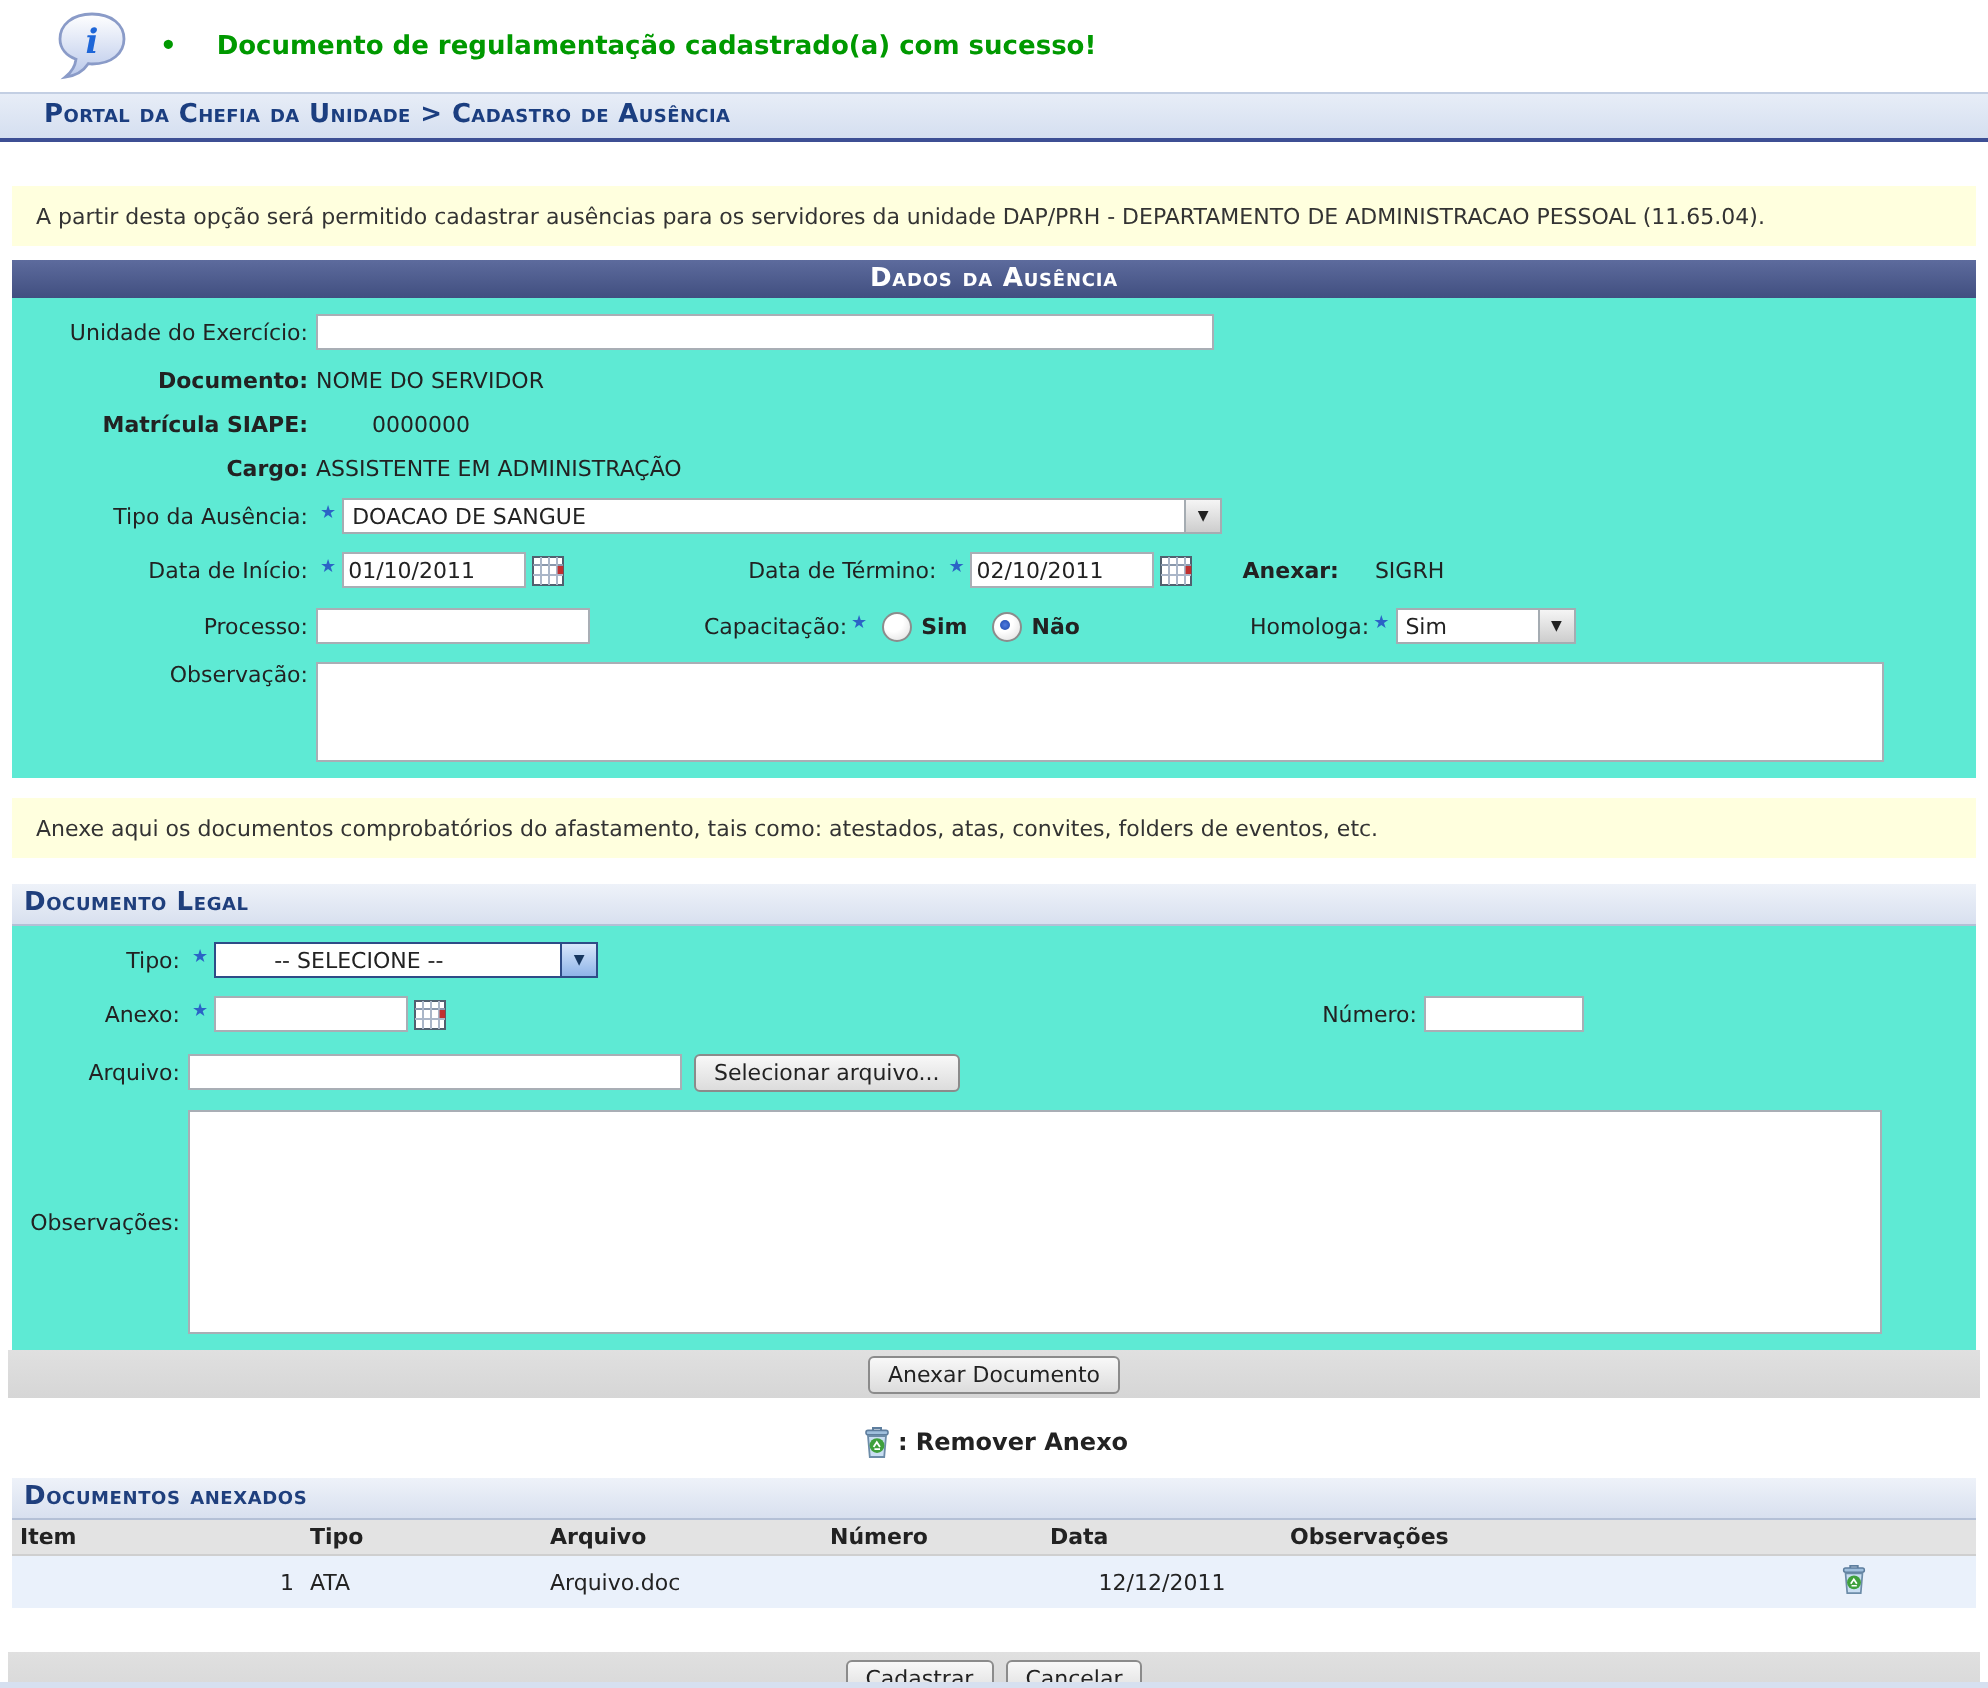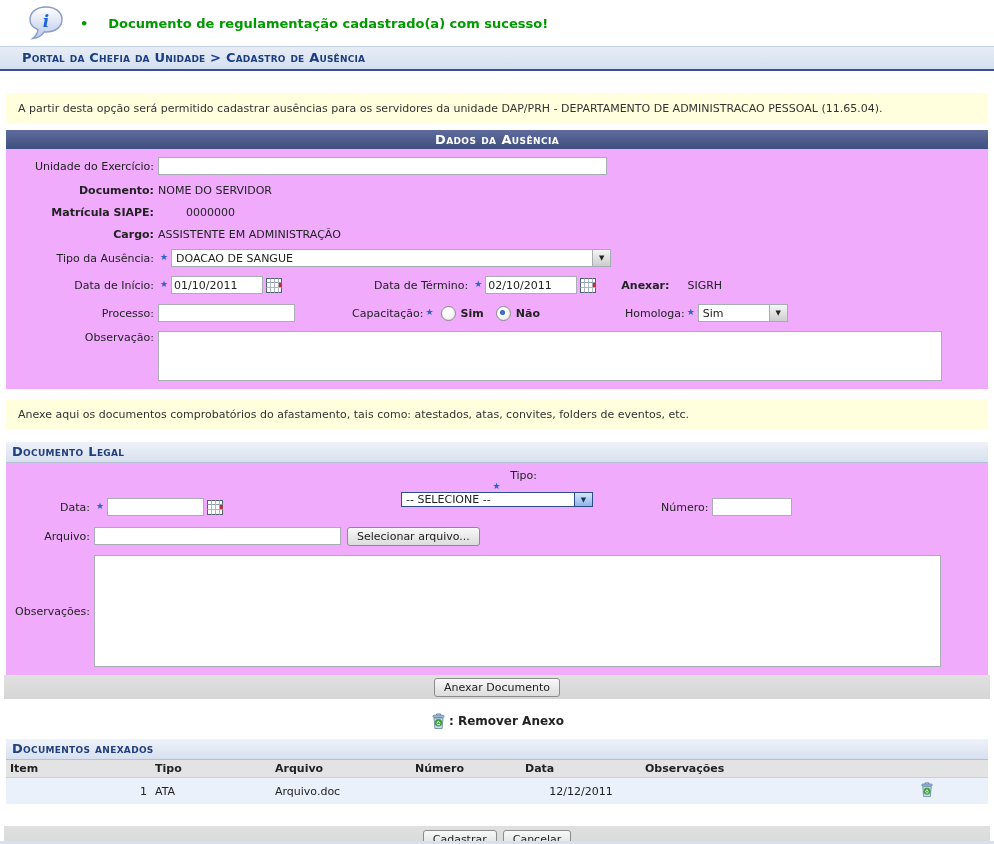--- a/index.html
+++ b/index.html
@@ -23,21 +23,21 @@
   .spacer22{height:22px;}
   .note{
     margin:0 6px;background:#FFFFDE;min-height:30px;display:flex;align-items:center;
     padding:0 12px;color:#333;font-size:11px;
   }
   .navybar{
     margin:7px 6px 0 6px;height:19px;line-height:19px;text-align:center;
     background:linear-gradient(180deg,#5D6B9D 0%,#414F80 100%);
     color:#fff;font-weight:bold;font-size:13px;letter-spacing:.4px;
   }
-  .panel{margin:0 6px;background:#f0abfc;padding:4px 0 6px 0;}
+  .panel{margin:0 6px;background:#5eead4;padding:4px 0 6px 0;}
   .frow{display:flex;align-items:center;padding:2px 0;}
   .flabel{width:148px;min-width:148px;text-align:right;padding-right:4px;}
   .b{font-weight:bold;}
   .req{color:#2B63C6;font-size:9px;margin:0 3px 0 2px;position:relative;top:-1px;}
   input[type="text"]{
     border:1px solid #A9AEB5;background:#fff;height:16px;padding:0 2px;
     font-family:"DejaVu Sans","Liberation Sans",sans-serif;font-size:11px;color:#222;
   }
   textarea{
     border:1px solid #A9AEB5;background:#fff;resize:none;
@@ -206,31 +206,31 @@
 <div class="note">
   <span>Anexe aqui os documentos comprobatórios do afastamento, tais como: atestados, atas, convites, folders de eventos, etc.</span>
 </div>
 
 <div style="height:13px;"></div>
 
 <div class="sechdr sc">Documento Legal</div>
 
 <div class="panel">
 
-  <div class="frow" style="height:22px;flex-direction:column;">
+  <div class="frow" style="height:22px;">
     <span class="dl-label">Tipo:</span>
     <span class="req">★</span>
-    <span class="sel blue" style="width:192px;">
+    <span class="sel blue" style="width:192px;padding-left:25px;">
       <span class="txt">-- SELECIONE --</span>
       <span class="arr">▼</span>
     </span>
   </div>
 
   <div class="frow" style="height:24px;">
-    <span class="dl-label">Data:</span>
+    <span class="dl-label">Anexo:</span>
     <span class="req">★</span>
     <input type="text" style="width: 91px;">
     <span class="calico icbtn">
       <svg width="16" height="15" viewBox="0 0 16 15">
         <rect x="0.5" y="0.5" width="15" height="14" fill="#fff" stroke="#51606F"></rect>
         <line x1="0.5" y1="4.5" x2="15.5" y2="4.5" stroke="#8A98AC" stroke-width="1"></line>
         <line x1="0.5" y1="9.5" x2="15.5" y2="9.5" stroke="#AAB6C8" stroke-width="1"></line>
         <line x1="4.5" y1="0.5" x2="4.5" y2="14.5" stroke="#AAB6C8" stroke-width="1"></line>
         <line x1="8.5" y1="0.5" x2="8.5" y2="14.5" stroke="#AAB6C8" stroke-width="1"></line>
         <line x1="12.5" y1="0.5" x2="12.5" y2="14.5" stroke="#AAB6C8" stroke-width="1"></line>

